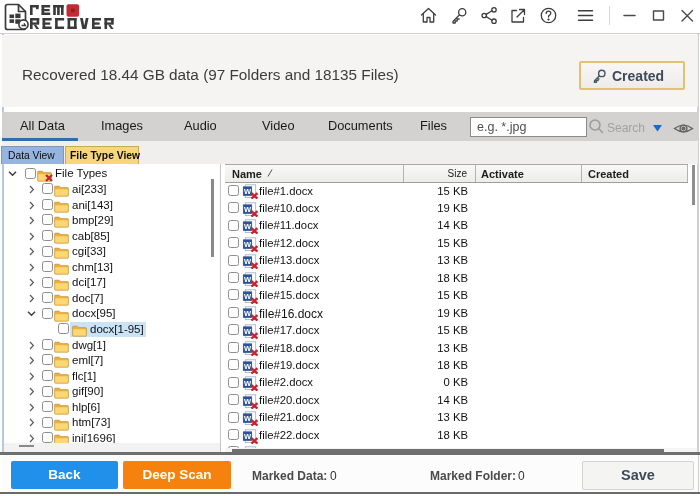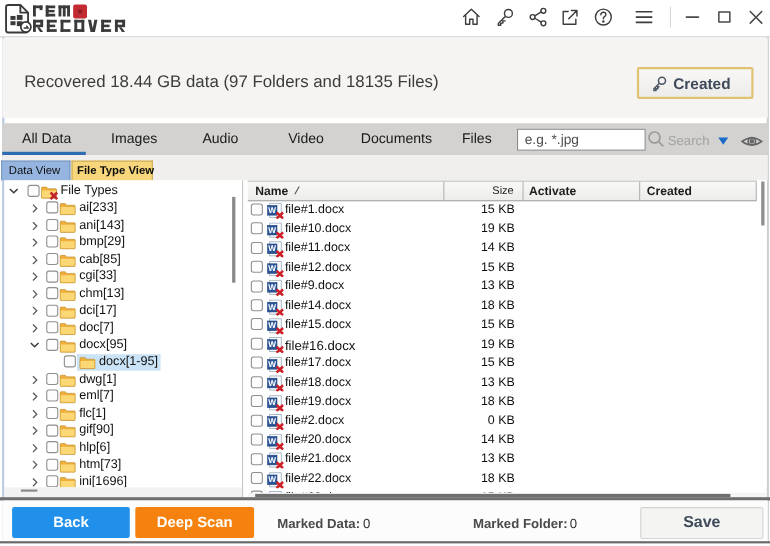--- a/index.html
+++ b/index.html
@@ -369,21 +369,21 @@
         </svg></div>
       <div style="position:absolute;left:259px;top:236.85px;font-size:11.3px;color:#111;white-space:nowrap">file#12.docx</div>
       <div style="position:absolute;left:380px;top:236.85px;width:88px;font-size:11.3px;color:#111;text-align:right">15 KB</div>
       <div style="position:absolute;left:228px;top:254.5px;width:11px;height:11px;border:1px solid #8f8f8f;border-radius:2.5px;background:#fdfdfd"></div>
       <div style="position:absolute;left:242px;top:254.1px;width:16px;height:15px"><svg width="16" height="15" viewBox="0 0 16 15">
           <rect x="3.2" y="0.8" width="10.5" height="12.8" fill="#fdfdfd" stroke="#9db0c5" stroke-width="0.8"></rect>
           <rect x="1.2" y="2.8" width="8.6" height="8.8" fill="#2a5699" stroke="#1c3f77" stroke-width="0.5"></rect>
           <text x="5.5" y="9.6" font-size="7.5" font-weight="bold" fill="#ffffff" text-anchor="middle" font-family="Liberation Sans">W</text>
           <path d="M9.4 9.2 L15.4 14.6 M15.4 9.2 L9.4 14.6" stroke="#cf2027" stroke-width="2.3"></path>
         </svg></div>
-      <div style="position:absolute;left:259px;top:254.3px;font-size:11.3px;color:#111;white-space:nowrap">file#9.docx</div>
+      <div style="position:absolute;left:259px;top:254.3px;font-size:11.3px;color:#111;white-space:nowrap">file#13.docx</div>
       <div style="position:absolute;left:380px;top:254.3px;width:88px;font-size:11.3px;color:#111;text-align:right">13 KB</div>
       <div style="position:absolute;left:228px;top:271.95px;width:11px;height:11px;border:1px solid #8f8f8f;border-radius:2.5px;background:#fdfdfd"></div>
       <div style="position:absolute;left:242px;top:271.55px;width:16px;height:15px"><svg width="16" height="15" viewBox="0 0 16 15">
           <rect x="3.2" y="0.8" width="10.5" height="12.8" fill="#fdfdfd" stroke="#9db0c5" stroke-width="0.8"></rect>
           <rect x="1.2" y="2.8" width="8.6" height="8.8" fill="#2a5699" stroke="#1c3f77" stroke-width="0.5"></rect>
           <text x="5.5" y="9.6" font-size="7.5" font-weight="bold" fill="#ffffff" text-anchor="middle" font-family="Liberation Sans">W</text>
           <path d="M9.4 9.2 L15.4 14.6 M15.4 9.2 L9.4 14.6" stroke="#cf2027" stroke-width="2.3"></path>
         </svg></div>
       <div style="position:absolute;left:259px;top:271.75px;font-size:11.3px;color:#111;white-space:nowrap">file#14.docx</div>
       <div style="position:absolute;left:380px;top:271.75px;width:88px;font-size:11.3px;color:#111;text-align:right">18 KB</div>

